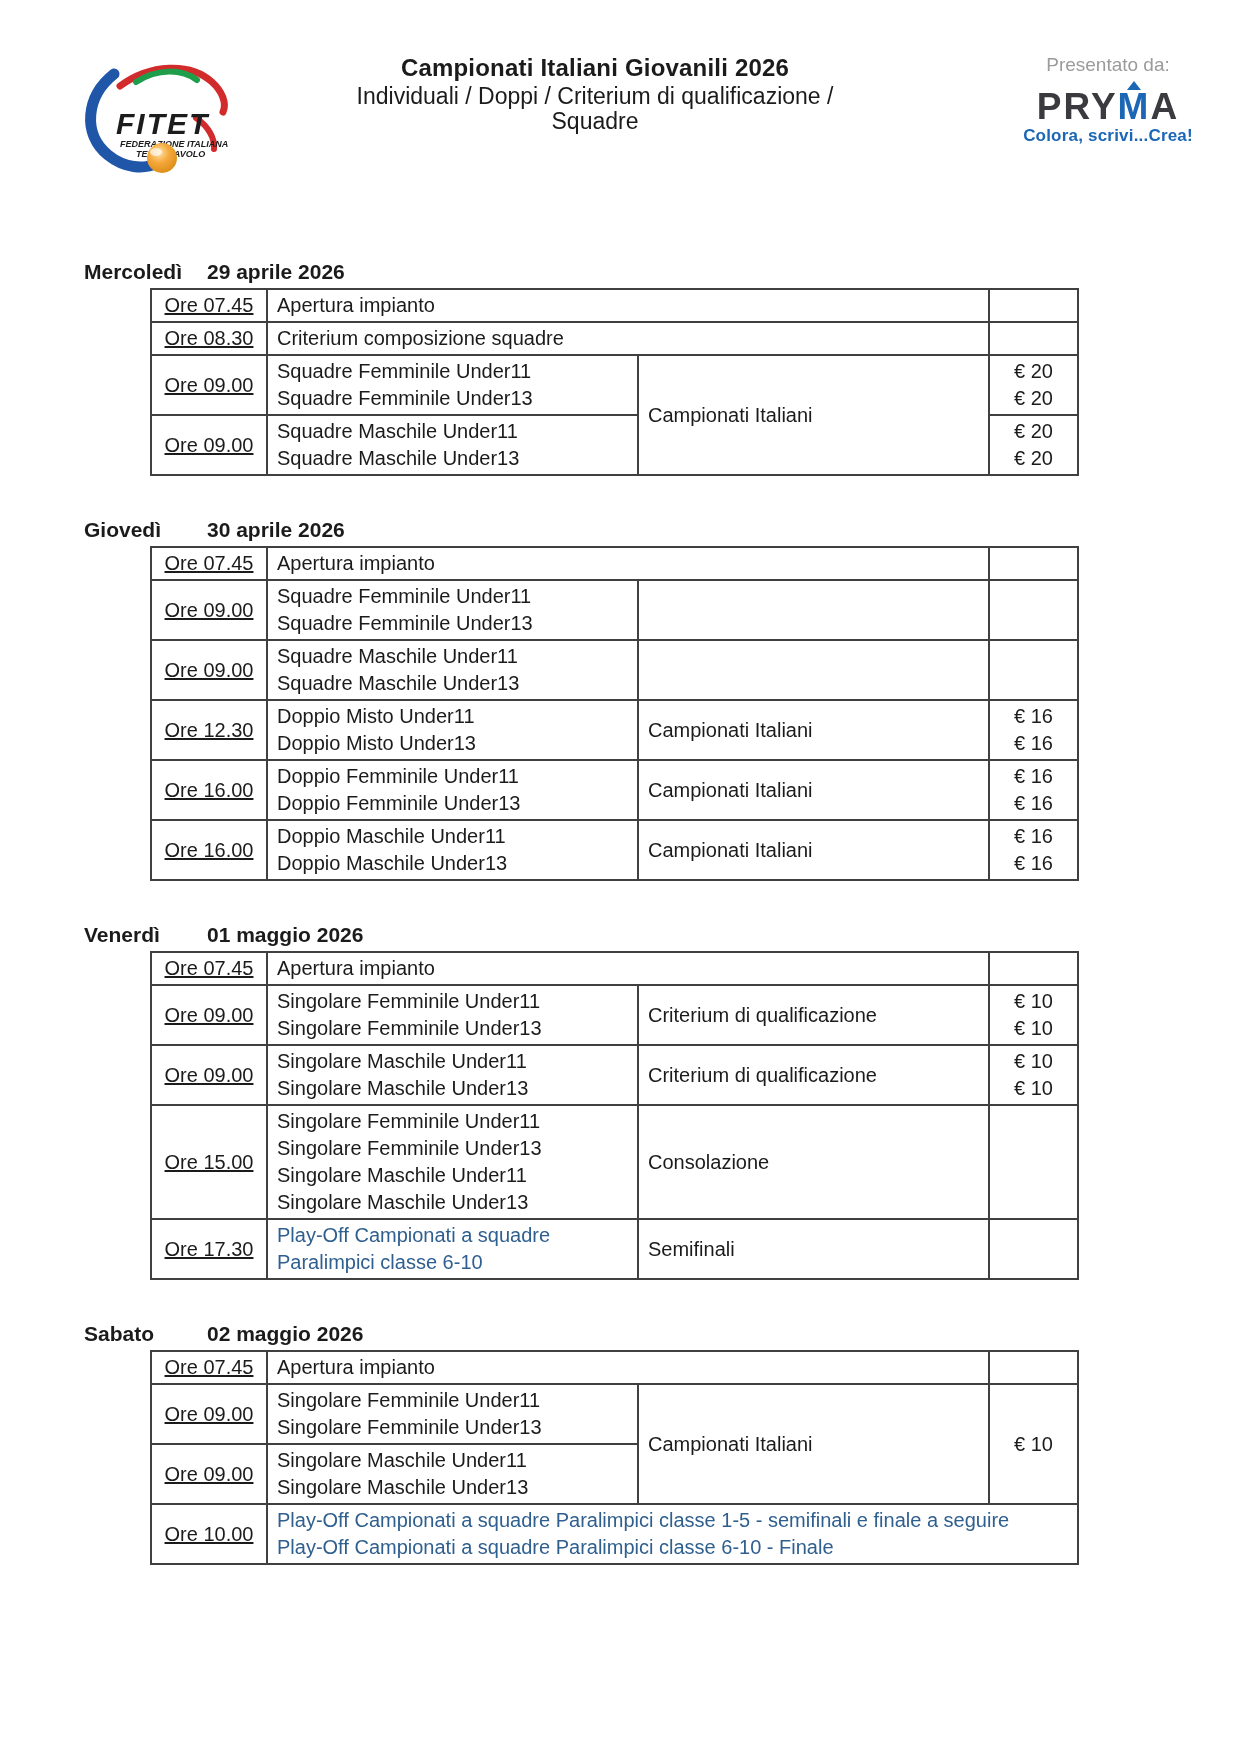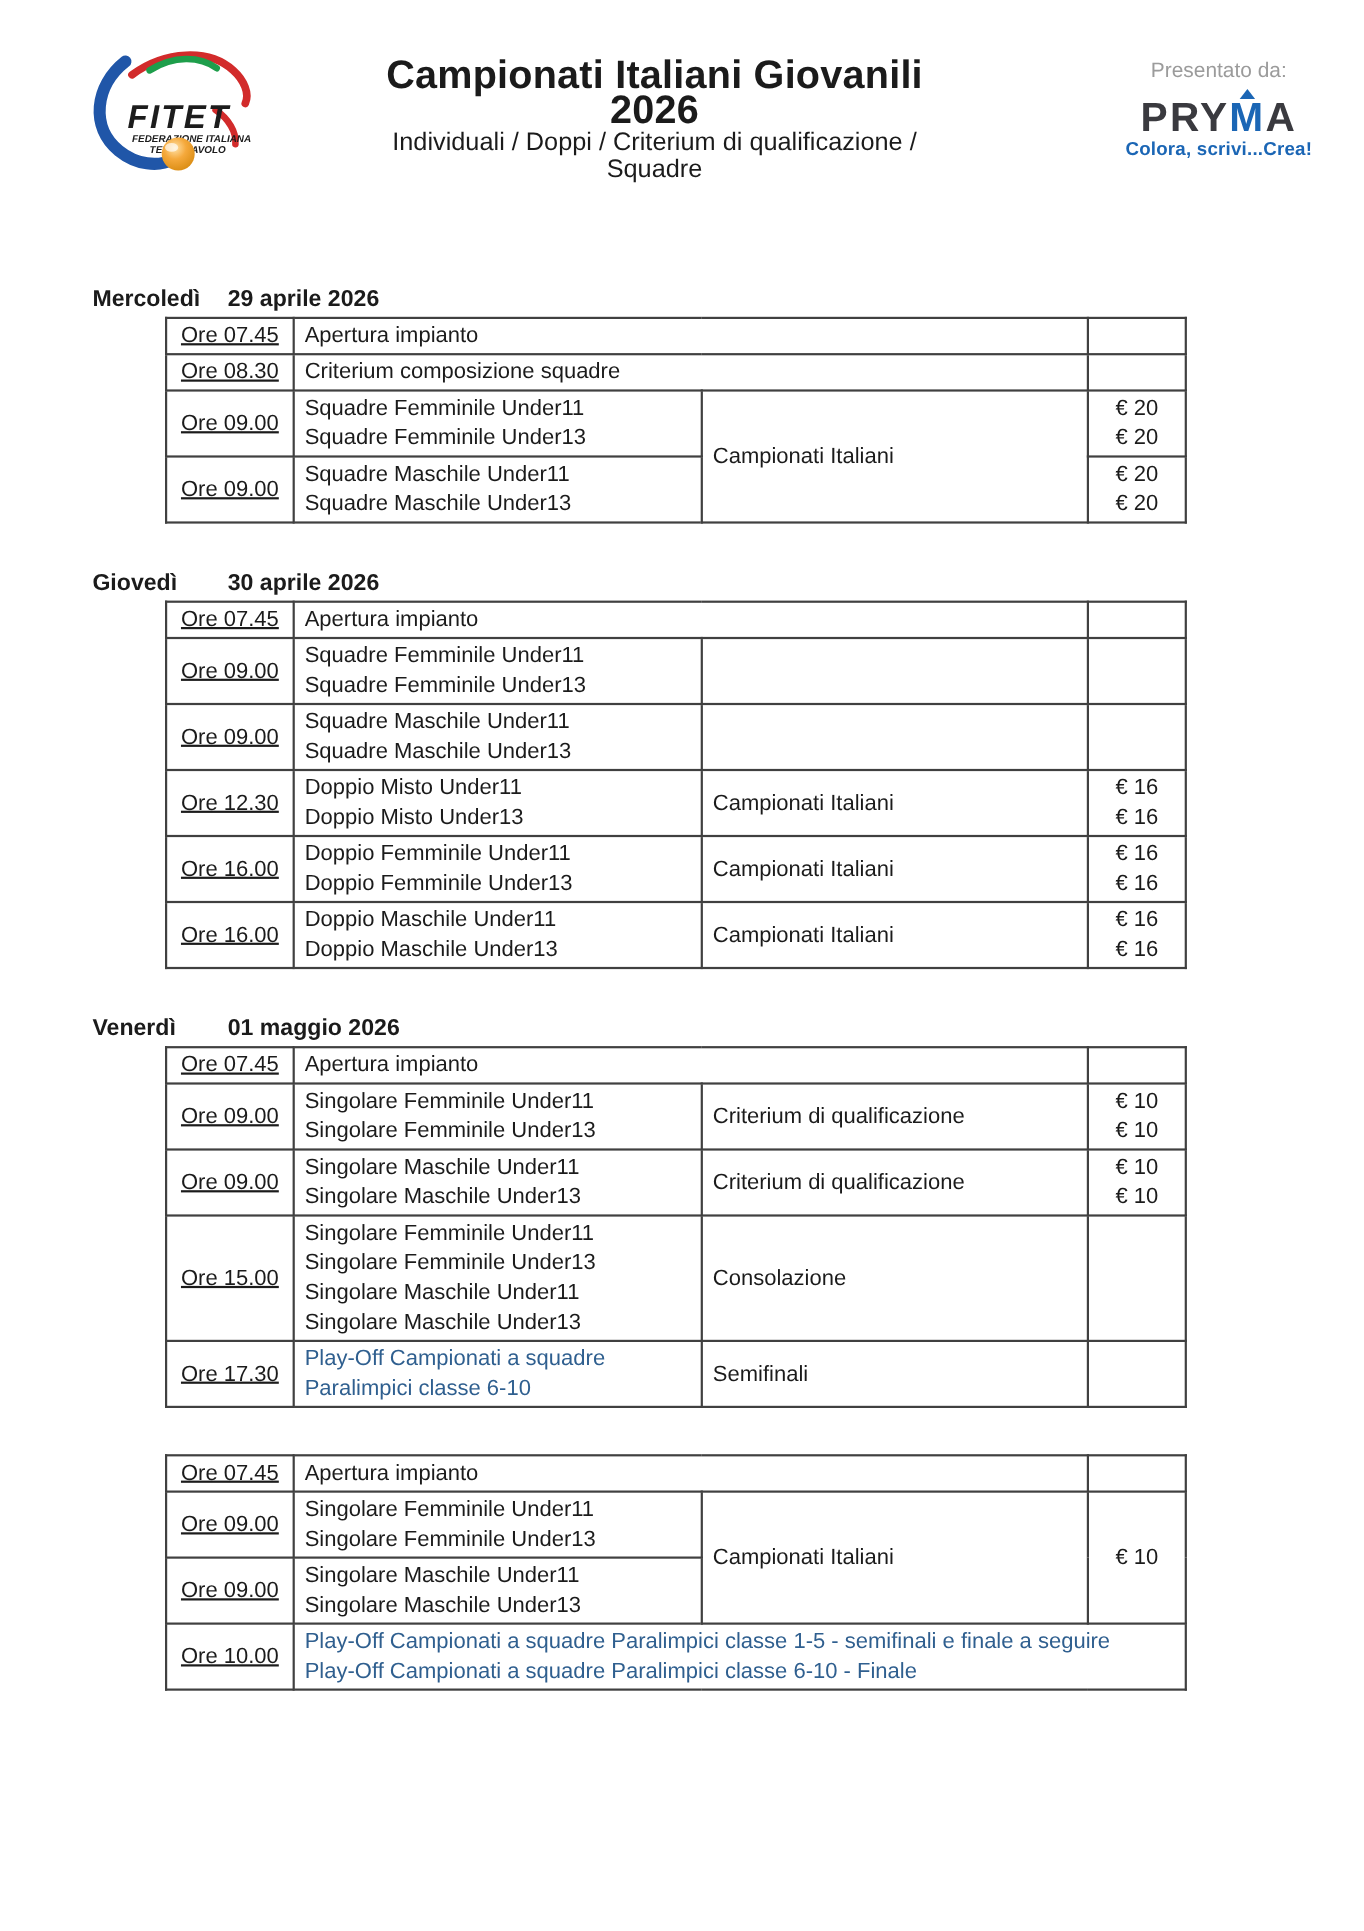--- a/index.html
+++ b/index.html
@@ -2,23 +2,23 @@
 <html style="--blue-text: #2F5F8F; --blue-logo: #1B66B5;"><head>
 <meta charset="utf-8">
 <style>
   html,body{margin:0;padding:0;}
   body{
     width:1240px;height:1755px;background:#ffffff;overflow:hidden;position:relative;
     font-family:"Liberation Sans",sans-serif;color:#1b1b1b;
   }
   
   .header{position:relative;height:178px;}
-  .fitet-logo{position:absolute;left:78px;top:40px;width:160px;height:118px;}
+  .fitet-logo{position:absolute;left:78px;top:58px;width:160px;height:118px;}
   .title-block{position:absolute;left:345px;top:52px;width:500px;text-align:center;}
-  .title{font-size:36px;font-weight:bold;line-height:32px;letter-spacing:.2px;}
+  .title{font-size:24px;font-weight:bold;line-height:32px;letter-spacing:.2px;}
   .subtitle{font-size:19px;font-weight:bold;line-height:25px;margin-top:5px;}
   .subtitle2{font-size:23px;line-height:25px;}
   .sponsor{position:absolute;left:1020px;top:54px;width:176px;text-align:center;}
   .presented{font-size:19px;color:#9b9b9b;line-height:22px;}
   .pryma-word{margin-top:14px;font-size:37px;font-weight:bold;color:#3a3a3f;
     letter-spacing:2px;line-height:34px;white-space:nowrap;}
   .pryma-m{position:relative;color:var(--blue-logo);display:inline-block;}
   .pryma-m .caret{position:absolute;left:50%;top:-9px;transform:translateX(-50%);
     width:0;height:0;border-left:7px solid transparent;border-right:7px solid transparent;
     border-bottom:9px solid var(--blue-logo);}
@@ -196,20 +196,21 @@
           <tr>
             <td class="time">Ore 17.30</td>
             <td class="event blue">Play-Off Campionati a squadre<br>Paralimpici classe 6-10</td>
             <td class="category">Semifinali</td>
             <td class="fee"></td>
           </tr>
         </tbody>
       </table>
     </section>
     <section>
+      <div class="day-heading"><span class="day">Sabato</span><span>02 maggio 2026</span></div>
       <table>
         <colgroup>
           <col style="width: 116px;">
           <col style="width: 371px;">
           <col style="width: 351px;">
           <col style="width: 89px;">
         </colgroup>
         <tbody>
           <tr>
             <td class="time">Ore 07.45</td>

